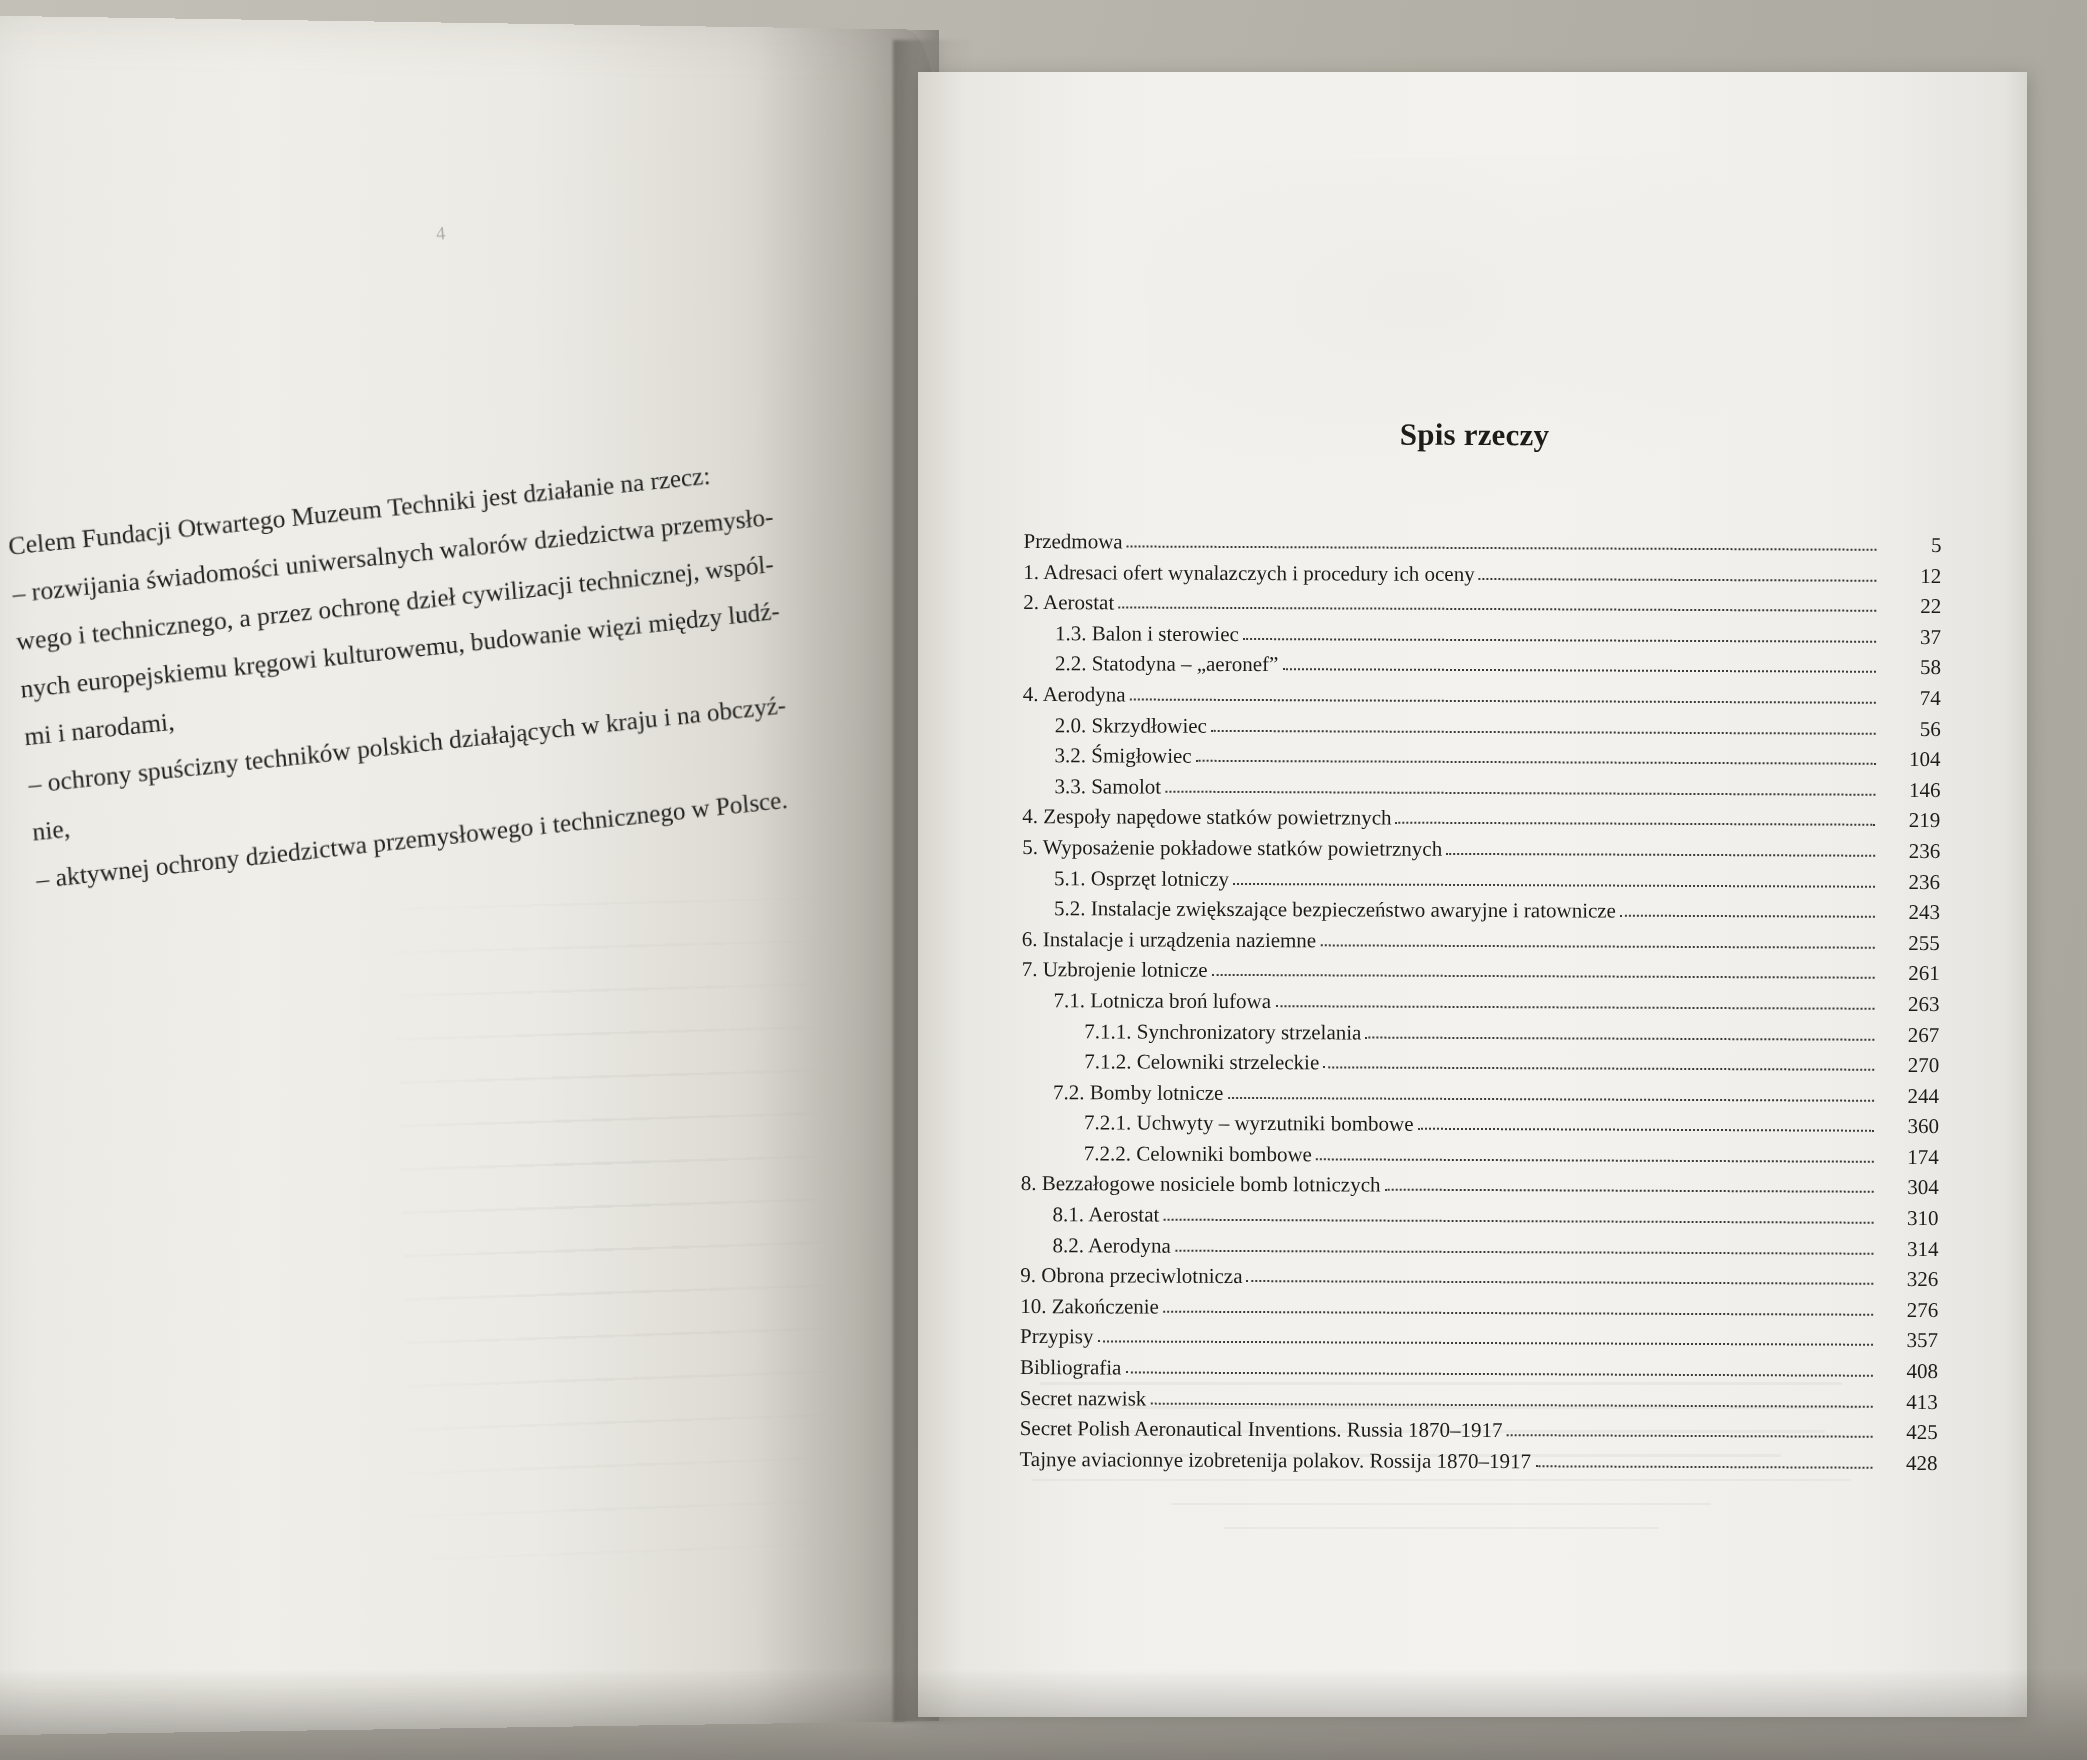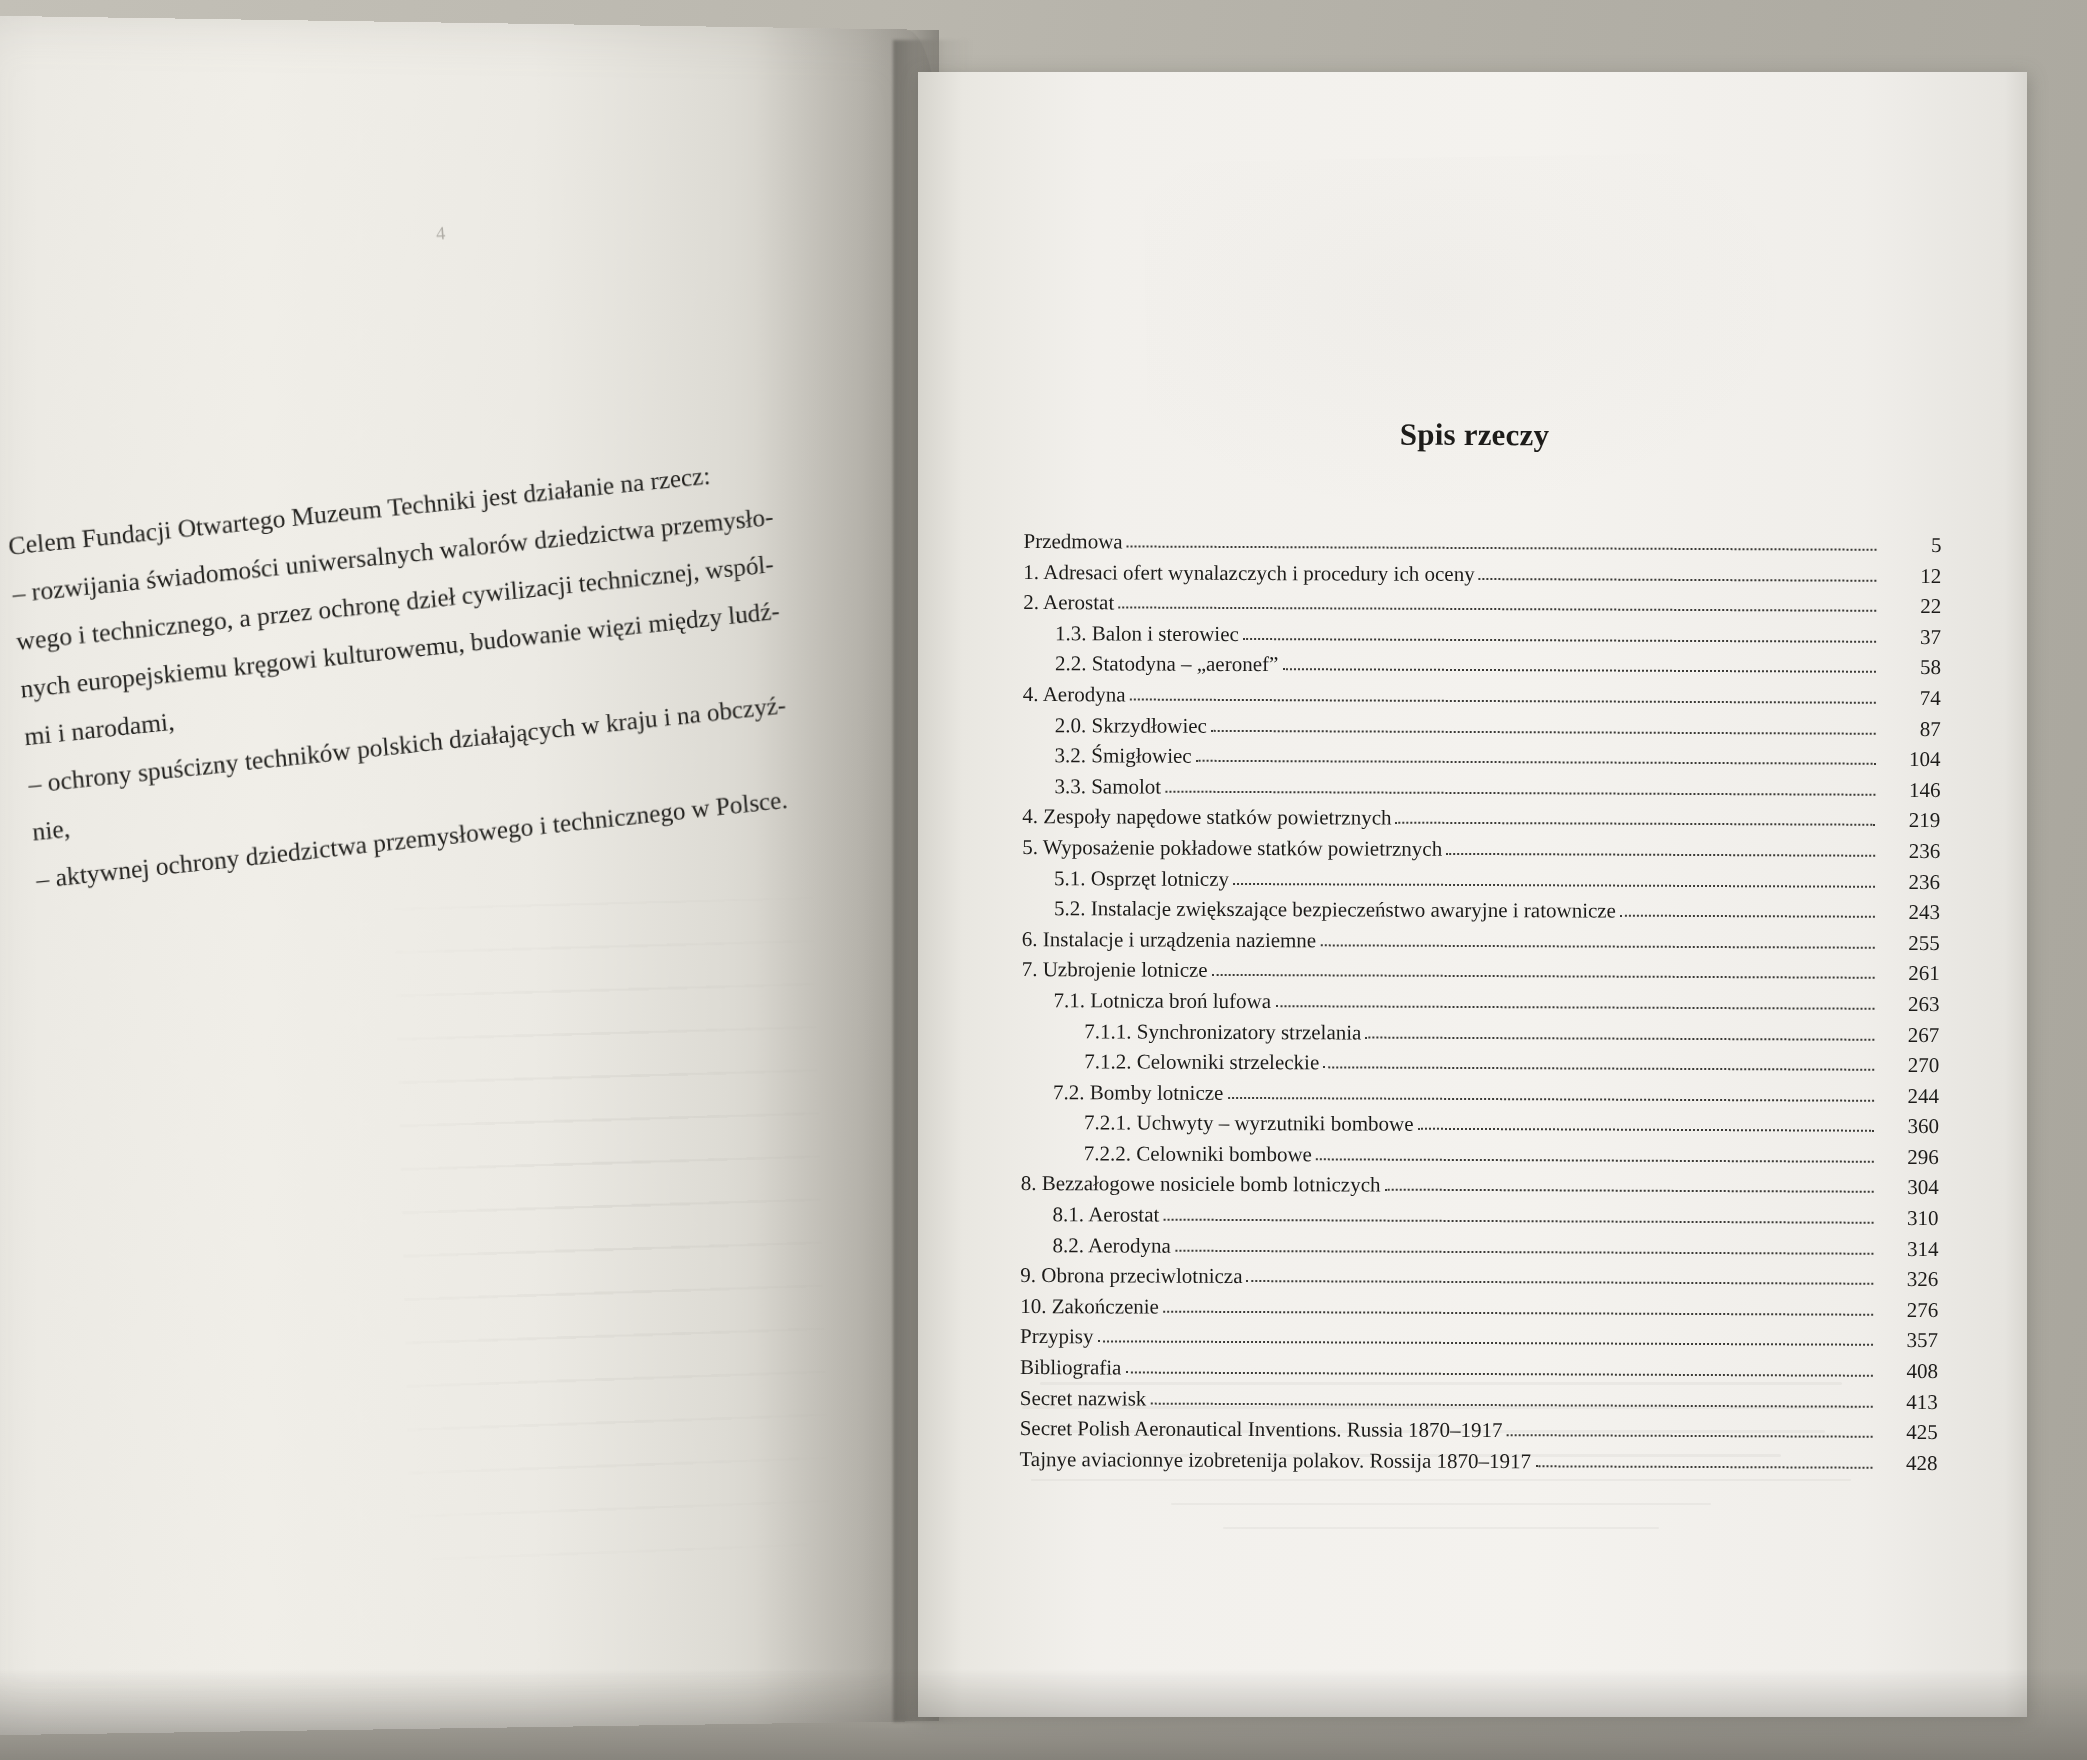--- a/index.html
+++ b/index.html
@@ -293,21 +293,21 @@
             <span class="toc-page">58</span>
           </div>
           <div class="toc-row ind-0">
             <span class="toc-label">4. Aerodyna</span>
             <span class="toc-dots"></span>
             <span class="toc-page">74</span>
           </div>
           <div class="toc-row ind-1">
             <span class="toc-label">2.0. Skrzydłowiec</span>
             <span class="toc-dots"></span>
-            <span class="toc-page">87</span>
+            <span class="toc-page">56</span>
           </div>
           <div class="toc-row ind-1">
             <span class="toc-label">3.2. Śmigłowiec</span>
             <span class="toc-dots"></span>
             <span class="toc-page">104</span>
           </div>
           <div class="toc-row ind-1">
             <span class="toc-label">3.3. Samolot</span>
             <span class="toc-dots"></span>
             <span class="toc-page">146</span>
@@ -363,21 +363,21 @@
             <span class="toc-page">244</span>
           </div>
           <div class="toc-row ind-2">
             <span class="toc-label">7.2.1. Uchwyty – wyrzutniki bombowe</span>
             <span class="toc-dots"></span>
             <span class="toc-page">360</span>
           </div>
           <div class="toc-row ind-2">
             <span class="toc-label">7.2.2. Celowniki bombowe</span>
             <span class="toc-dots"></span>
-            <span class="toc-page">296</span>
+            <span class="toc-page">174</span>
           </div>
           <div class="toc-row ind-0">
             <span class="toc-label">8. Bezzałogowe nosiciele bomb lotniczych</span>
             <span class="toc-dots"></span>
             <span class="toc-page">304</span>
           </div>
           <div class="toc-row ind-1">
             <span class="toc-label">8.1. Aerostat</span>
             <span class="toc-dots"></span>
             <span class="toc-page">310</span>

